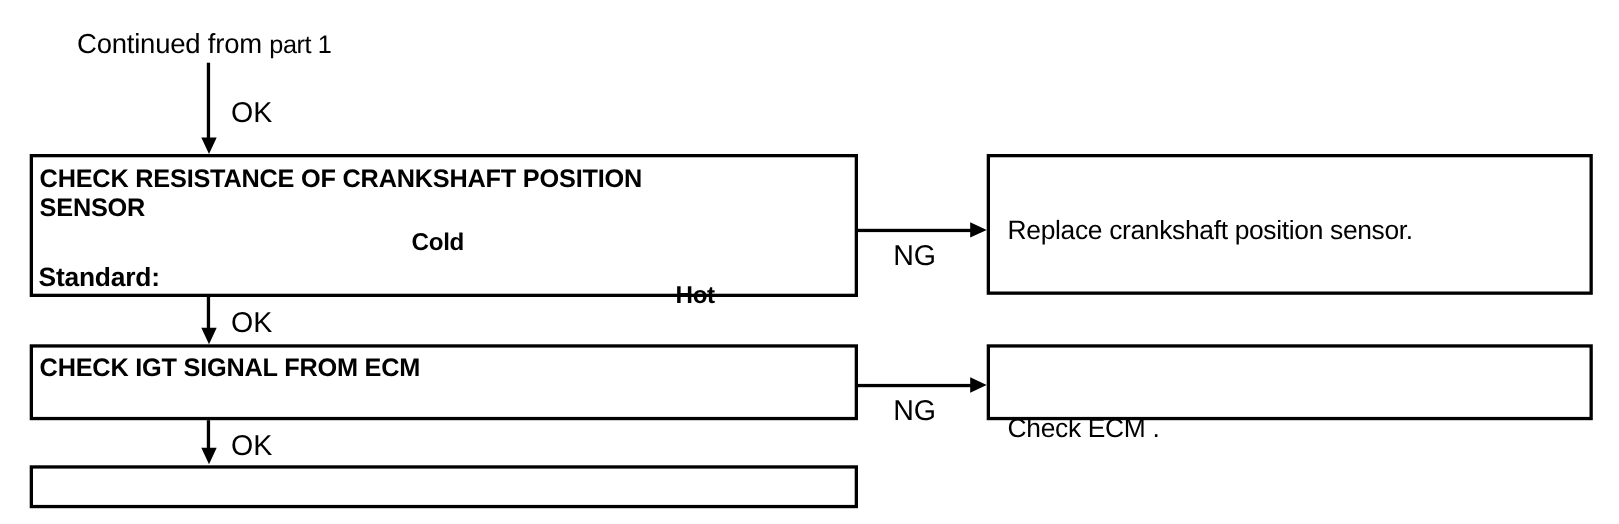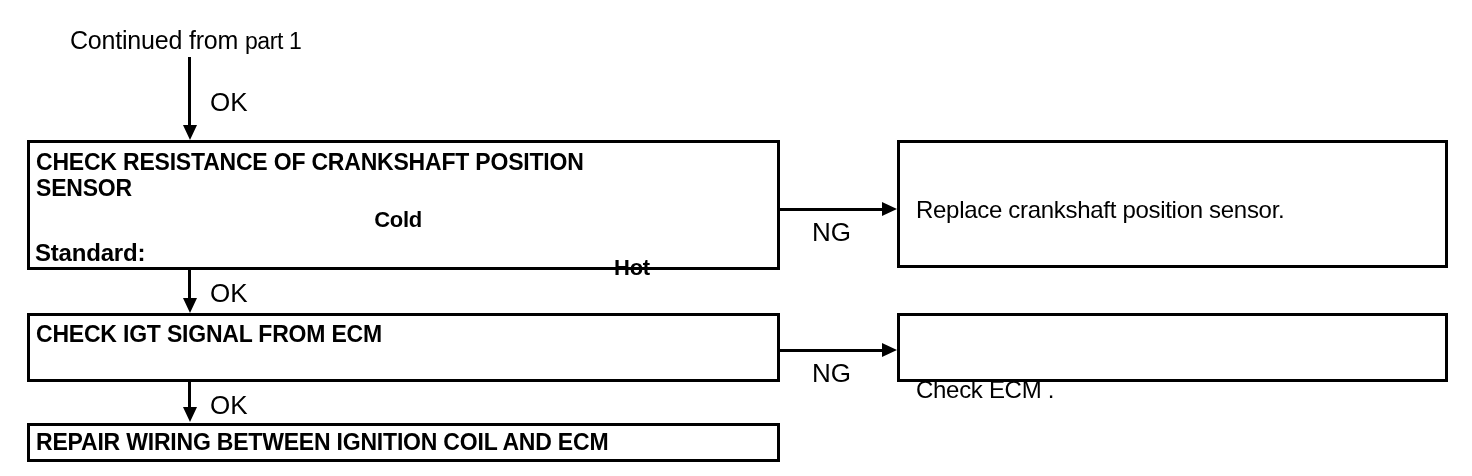--- a/index.html
+++ b/index.html
@@ -163,15 +163,14 @@
   <div class="edge-label" style="left:812px; top:360px;">NG</div>
 
   <div class="pbox" style="left:897px; top:313px; width:551px; height:69px;"></div>
   <div class="plain-text" style="left:916px; top:338px;margin-top:40px;">Check ECM .</div>
 
   <div class="vline" style="left:188px; top:382px; height:27px;"></div>
   <div class="arrow-down" style="left:183px; top:407px;"></div>
   <div class="edge-label" style="left:210px; top:392px;">OK</div>
 
   <div class="pbox" style="left:27px; top:423px; width:753px; height:39px;"></div>
-  <div class="box-title" style="left:36px; top:429px; width:730px;">REPAIR WIRING BETWEEN IGNITION COIL AND ECM</div>
 
 </div>
 
 </body></html>

